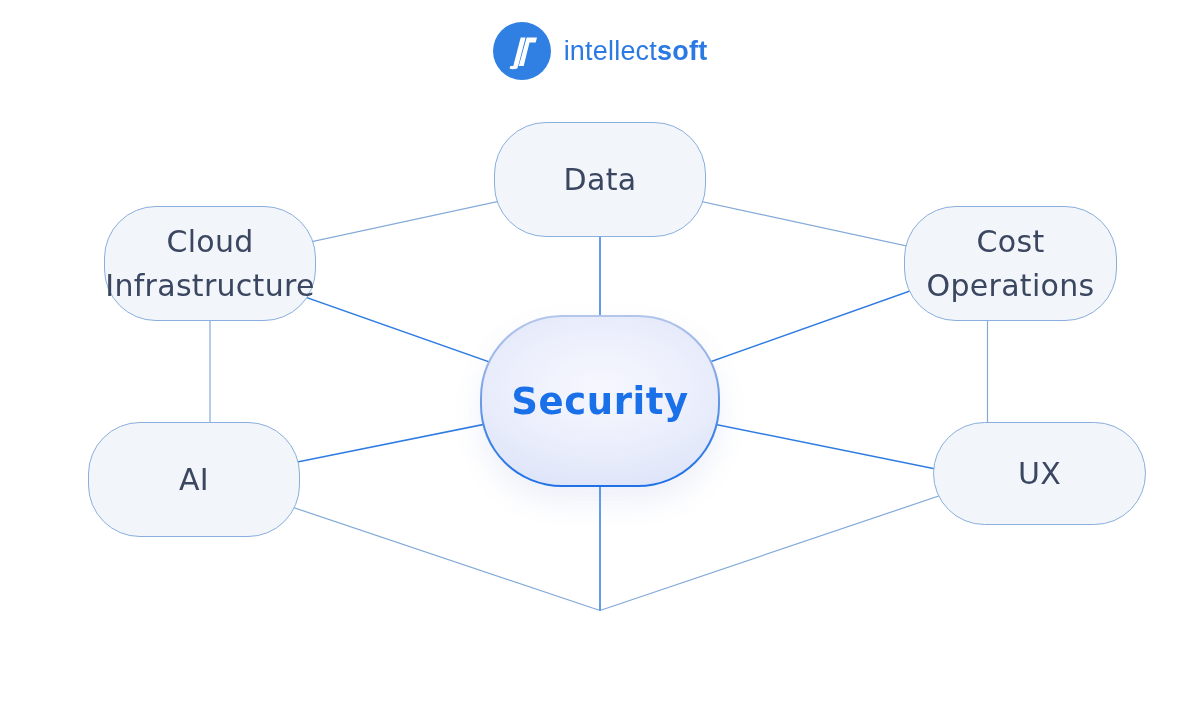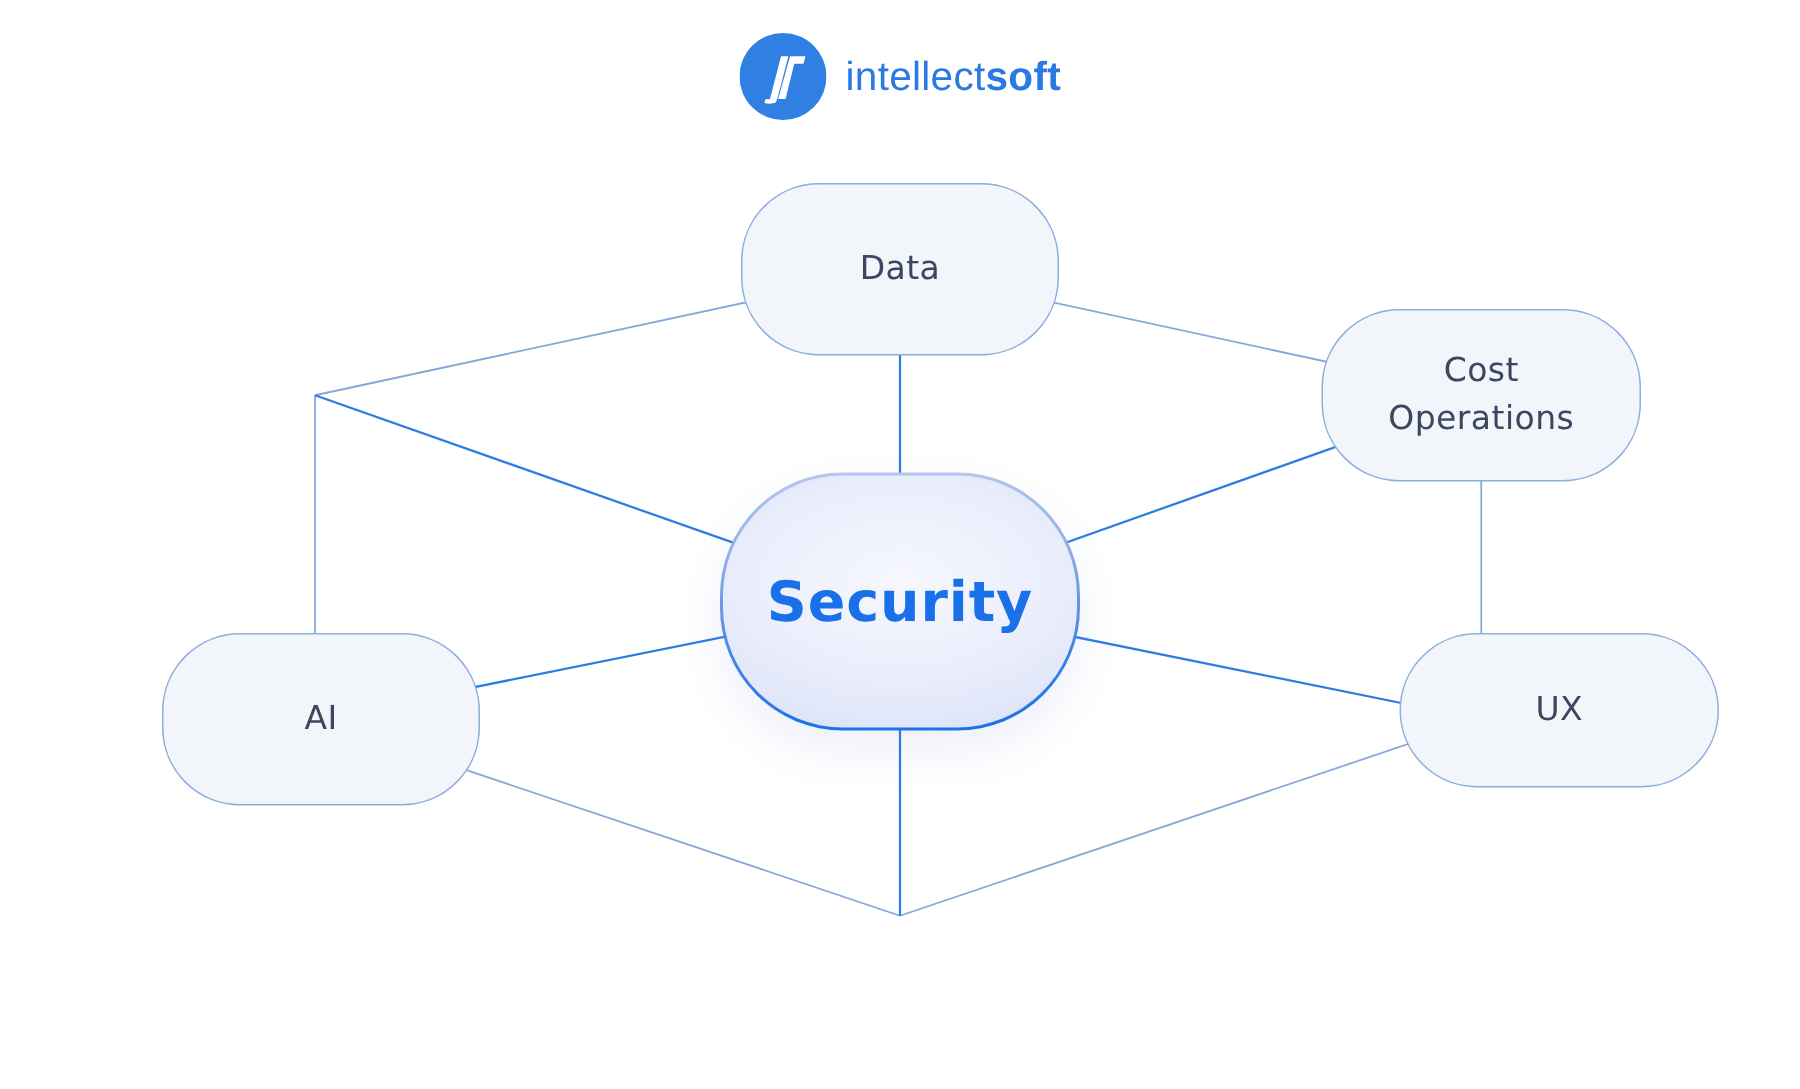--- a/index.html
+++ b/index.html
@@ -50,21 +50,21 @@
     box-sizing: border-box;
     background: #f2f6fa;
     border: 1px solid #8aaedd;
     border-radius: 52px;
     display: flex;
     align-items: center;
     justify-content: center;
     z-index: 2;
   }
   .node-label {
-    font-size: 22px;
+    font-size: 30px;
     line-height: 1.45;
     color: #3b4760;
     text-align: center;
     white-space: pre-line;
     letter-spacing: 0.3px;
   }
   
   .product-node {
     position: absolute;
     left: 480px;
@@ -120,25 +120,29 @@
       <line x1="210" y1="263.5" x2="600" y2="401" stroke="#2e7ce2" stroke-width="1.5"></line>
       <line x1="987.5" y1="263.5" x2="600" y2="401" stroke="#2e7ce2" stroke-width="1.5"></line>
       <line x1="210" y1="479.5" x2="600" y2="401" stroke="#2e7ce2" stroke-width="1.5"></line>
       <line x1="987.5" y1="479.5" x2="600" y2="401" stroke="#2e7ce2" stroke-width="1.5"></line>
       <line x1="600" y1="610.5" x2="600" y2="401" stroke="#2e7ce2" stroke-width="1.5"></line>
     </svg>
 
   <div class="node" style="left: 494px; top: 122px; width: 212px; height: 115px;">
       <span class="node-label">Data</span>
     </div>
-    <div class="node" style="left: 881px; top: 206px; width: 213px; height: 115px;">
+    <div class="node" style="left: 104px; top: 206px; width: 212px; height: 115px;">
+      <span class="node-label">Cloud
+Infrastructure</span>
+    </div>
+    <div class="node" style="left: 904px; top: 206px; width: 213px; height: 115px;">
       <span class="node-label">Cost
 Operations</span>
     </div>
-    <div class="node" style="left: 108px; top: 422px; width: 212px; height: 115px;">
+    <div class="node" style="left: 88px; top: 422px; width: 212px; height: 115px;">
       <span class="node-label">AI</span>
     </div>
     <div class="node" style="left: 933px; top: 422px; width: 213px; height: 103px;">
       <span class="node-label">UX</span>
     </div>
     <div class="product-node">
     <div class="product-inner">
       <span class="product-label">Security</span>
     </div>
   </div>

